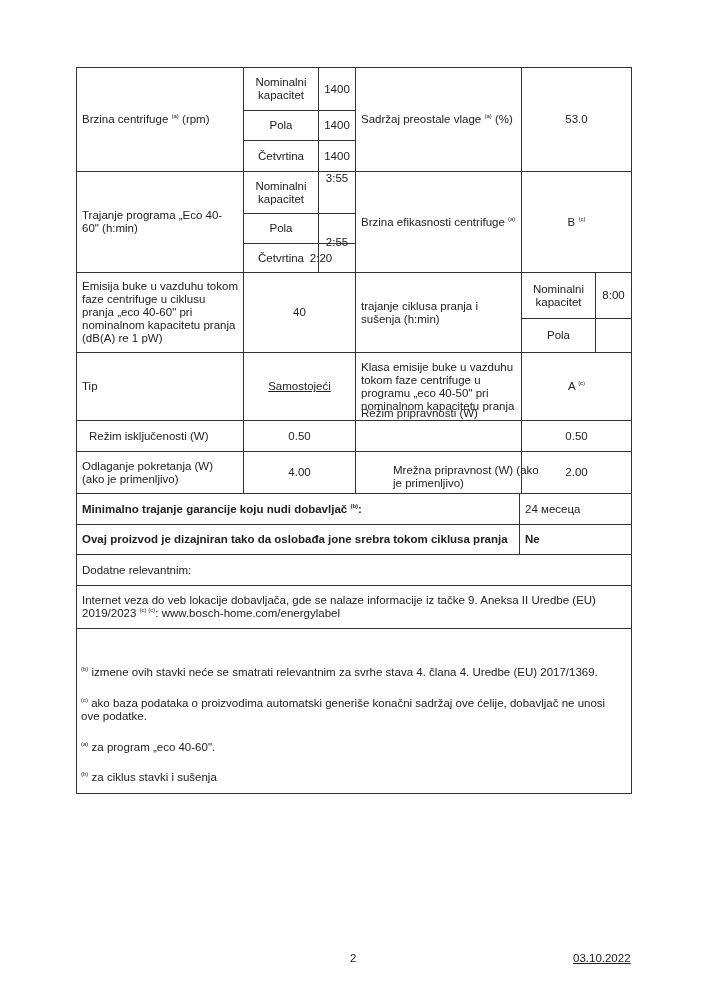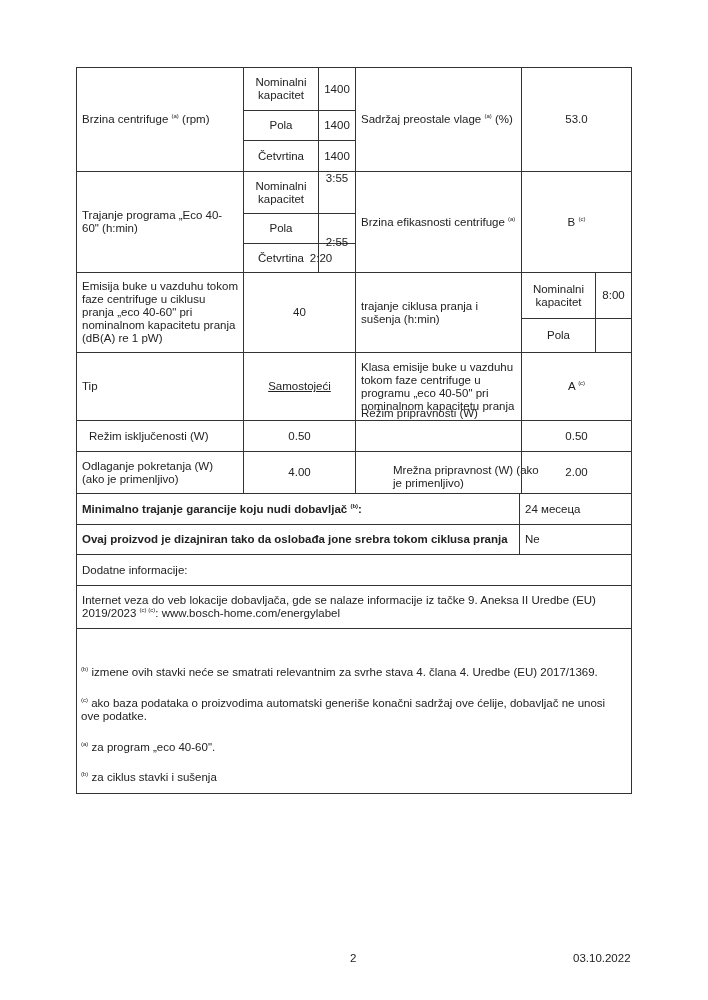--- a/index.html
+++ b/index.html
@@ -108,28 +108,28 @@
   <div class="cell c" style="left:244px;top:452px;width:111px;height:41px;">4.00</div>
   <div class="cell l" style="left:356px;top:456px;width:165px;height:41px;margin-left:32px;">Mrežna pripravnost (W) (ako je primenljivo)</div>
   <div class="cell c" style="left:522px;top:452px;width:109px;height:41px;">2.00</div>
 
   <div class="cell l b" style="left:77px;top:494px;width:442px;height:30px;">
     <span><span>Minimalno trajanje garancije koju nudi dobavljač</span> <sup>(b)</sup><span>:</span></span>
   </div>
   <div class="cell l" style="left:520px;top:494px;width:111px;height:30px;">24 месеца</div>
 
   <div class="cell l b" style="left:77px;top:525px;width:442px;height:29px;">Ovaj proizvod je dizajniran tako da oslobađa jone srebra tokom ciklusa pranja</div>
-  <div class="cell l" style="left:520px;top:525px;width:111px;height:29px;">Ne</div>
+  <div class="cell l" style="left:520px;top:525px;width:111px;height:29px;font-weight:bold;">Ne</div>
 
-  <div class="cell l" style="left:77px;top:555px;width:554px;height:30px;">Dodatne informacije:</div>
+  <div class="cell l" style="left:77px;top:555px;width:554px;height:30px;">Dodatne relevantnim:</div>
 
   <div class="cell l" style="left:77px;top:586px;width:554px;height:42px;">
     <span><span>Internet veza do veb lokacije dobavljača, gde se nalaze informacije iz tačke 9. Aneksa II Uredbe (EU) 2019/2023</span> <sup>(c) (c)</sup><span>: www.bosch-home.com/energylabel</span></span>
   </div>
 
   <div class="foot" style="top:666px;"><sup>(b)</sup> <span>izmene ovih stavki neće se smatrati relevantnim za svrhe stava 4. člana 4. Uredbe (EU) 2017/1369.</span></div>
   <div class="foot" style="top:697px;"><sup>(c)</sup> <span>ako baza podataka o proizvodima automatski generiše konačni sadržaj ove ćelije, dobavljač ne unosi ove podatke.</span></div>
   <div class="foot" style="top:741px;"><sup>(a)</sup> <span>za program „eco 40-60".</span></div>
   <div class="foot" style="top:771px;"><sup>(b)</sup> <span>za ciklus stavki i sušenja</span></div>
 </div>
 
 <div class="pg" style="left:350px;top:952px;">2</div>
-<div class="pg" style="left:573px;top:952px;">03.10.2022</div>
+<div class="pg" style="left:573px;top:952px;text-decoration:underline;">03.10.2022</div>
 
 </body></html>

